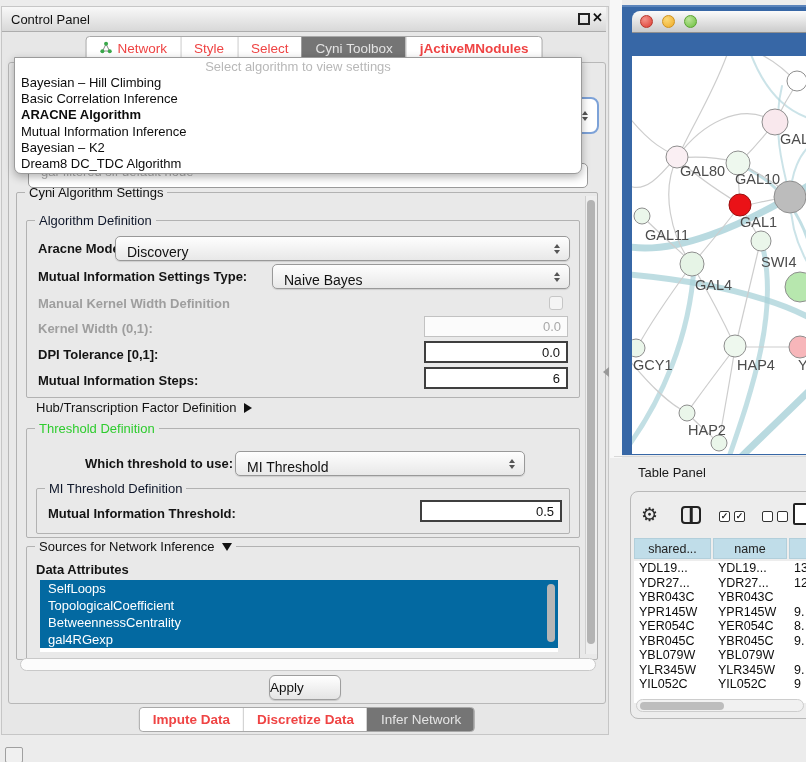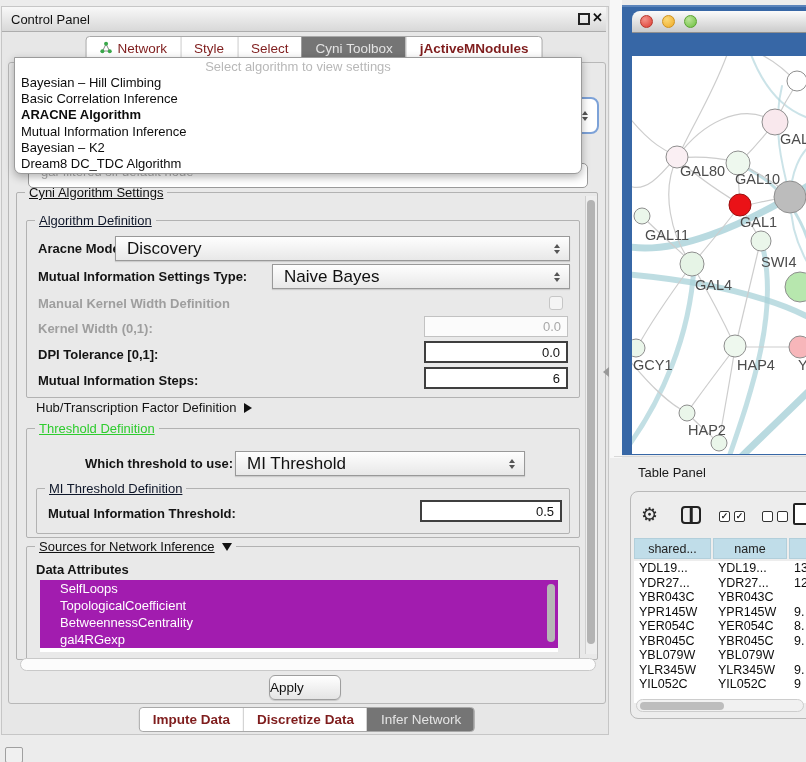--- a/index.html
+++ b/index.html
@@ -9,51 +9,51 @@
   
   .cp-bg{left:1px;top:6px;width:606px;height:727px;background:#e7e7e7;border:1px solid #c6c6c6;}
   .cp-title{left:2px;top:7px;width:604px;height:25px;background:linear-gradient(#f8f8f8,#d8d8d8);
             border-bottom:1px solid #adadad;display:flex;align-items:center;padding-left:9px;box-sizing:border-box;}
   .float-ic{left:578px;top:13px;width:8px;height:8px;border:2px solid #222;}
   .close-ic{left:592px;top:10px;font-weight:bold;font-size:13px;color:#111;}
   
   .tabstrip{display:flex;background:#fff;border:1px solid #a8a8a8;border-radius:4px;height:23px;overflow:hidden;align-items:stretch;}
   #cp-tabs{top:36px;left:314px;transform:translateX(-50%);}
   #bt-tabs{top:707px;left:307px;transform:translateX(-50%);}
-  .tab{display:flex;align-items:center;gap:5px;padding:0 13px;font-size:13.5px;color:#7f1d1d;border-left:1px solid #ccc;cursor:default;white-space:nowrap;}
+  .tab{display:flex;align-items:center;gap:5px;padding:0 13px;font-size:13.5px;color:#ef4444;border-left:1px solid #ccc;cursor:default;white-space:nowrap;}
   .tab:first-child{border-left:none;}
   .tab.sel{background:#757575;color:#e4e4e4;border-left-color:#757575;}
   .tab.b{font-weight:bold;}
   #bt-tabs .tab{font-weight:bold;}
   #bt-tabs .tab.sel{font-weight:normal;}
   .cp-main{left:8px;top:62px;width:596px;height:640px;background:#e9e9e9;border:1px solid #b8b8b8;border-radius:3px;}
   
   .fs{border:1px solid #b2b2b2;border-radius:2px;}
-  .legend{position:absolute;top:-8px;left:8px;background:#e9e9e9;padding:0 4px;font-size:13px;white-space:nowrap;text-decoration:underline;}
+  .legend{position:absolute;top:-8px;left:8px;background:#e9e9e9;padding:0 4px;font-size:13px;white-space:nowrap;}
   .legend.blue{color:#0f172a;text-align:right;}
   .legend.green{color:#2ecc2e;}
   .lbl{font-size:13px;color:#141414;white-space:nowrap;}
   .bold{font-weight:bold;}
   .dis{color:#9e9e9e;}
   
-  .combo{border:1px solid #999;border-radius:0;background:linear-gradient(#fefefe,#e8e8e8);
-         height:25px;display:flex;align-items:center;padding-left:11px;box-sizing:border-box;
-         box-shadow:0 1px 1px rgba(0,0,0,.12);font-size:17px;}
+  .combo{border:1px solid #999;border-radius:5px;background:linear-gradient(#fefefe,#e8e8e8);
+         height:25px;display:flex;align-items:flex-end;padding-left:11px;box-sizing:border-box;
+         box-shadow:0 1px 1px rgba(0,0,0,.12);font-size:14px;}
   .arrows{position:absolute;right:9px;top:50%;transform:translateY(-50%);display:flex;flex-direction:column;gap:2px;}
   .tri-u{width:0;height:0;border-left:3.5px solid transparent;border-right:3.5px solid transparent;border-bottom:4px solid #555;}
   .tri-d{width:0;height:0;border-left:3.5px solid transparent;border-right:3.5px solid transparent;border-top:4px solid #555;}
   .tinput{background:#fff;border:2px solid #3f3f3f;display:flex;align-items:center;justify-content:flex-end;
           padding-right:6px;font-size:13px;box-sizing:border-box;}
   .tinput.off{border:1px solid #c2c2c2;background:#fbfbfb;color:#a8a8a8;}
   .chk{width:14px;height:14px;border:1.5px solid #c6c6c6;border-radius:3px;background:#f4f4f4;box-sizing:border-box;}
   .tri-r{display:inline-block;width:0;height:0;border-left:8px solid #111;border-top:5.5px solid transparent;border-bottom:5.5px solid transparent;margin-left:8px;}
   .tri-dn{display:inline-block;width:0;height:0;border-top:8px solid #111;border-left:5.5px solid transparent;border-right:5.5px solid transparent;margin-left:7px;}
   
   .slist{background:#fff;overflow:hidden;}
-  .sitem{height:17px;line-height:17px;background:#a21caf;color:#fff;padding-left:20px;font-size:13px;white-space:nowrap;}
+  .sitem{height:17px;line-height:17px;background:#0369a1;color:#fff;padding-left:8px;font-size:13px;white-space:nowrap;}
   .vsb{background:#eee;border-left:1px solid #d0d0d0;}
   .vsb .thumb{position:absolute;left:1px;width:8px;background:#b3b3b3;border-radius:4px;}
   .hsb{background:#fcfcfc;border:1px solid #c9c9c9;border-radius:7px;box-sizing:border-box;}
   .btn{border:1px solid #9e9e9e;border-radius:6px;background:linear-gradient(#ffffff,#e4e4e4);
        display:flex;align-items:center;justify-content:flex-start;font-size:13.5px;box-shadow:0 1px 1px rgba(0,0,0,.15);}
   
   .popup{left:14px;top:57px;width:566px;height:115px;background:#fff;border:1px solid #9b9b9b;
          border-radius:0 0 7px 7px;box-shadow:0 3px 9px rgba(0,0,0,.3);z-index:50;overflow:hidden;}
   .pprompt{height:17px;line-height:17px;text-align:center;color:#b8b8b8;font-size:13px;}
   .pitem{height:16.2px;line-height:16.2px;padding-left:6px;font-size:13px;color:#0c0c0c;white-space:nowrap;}

